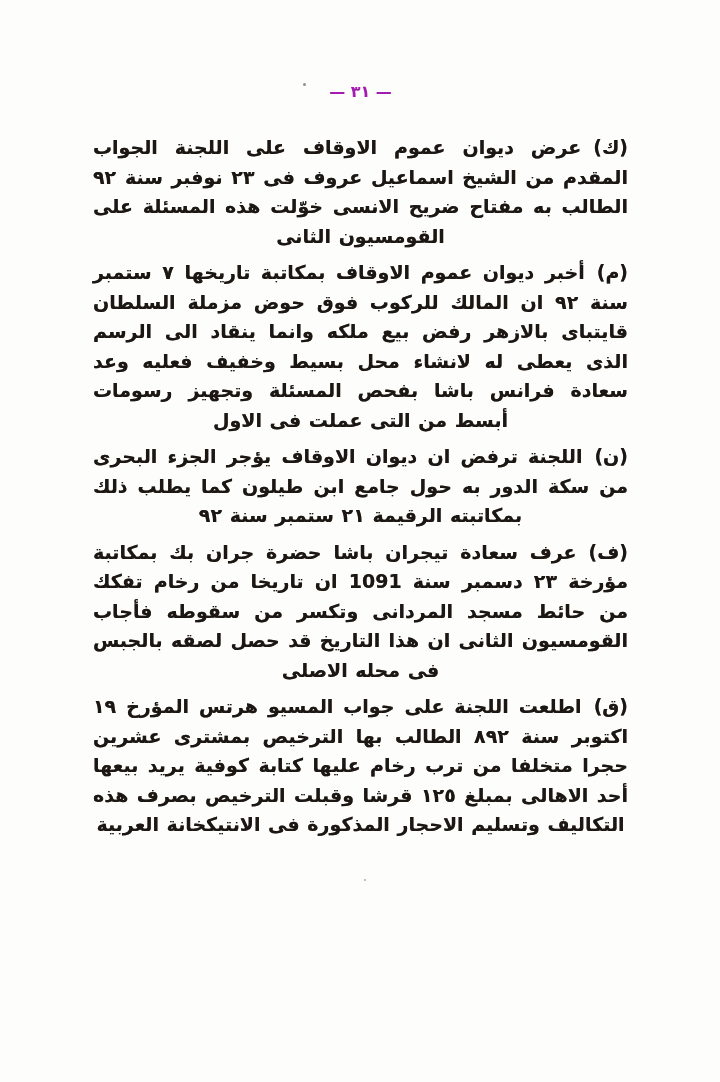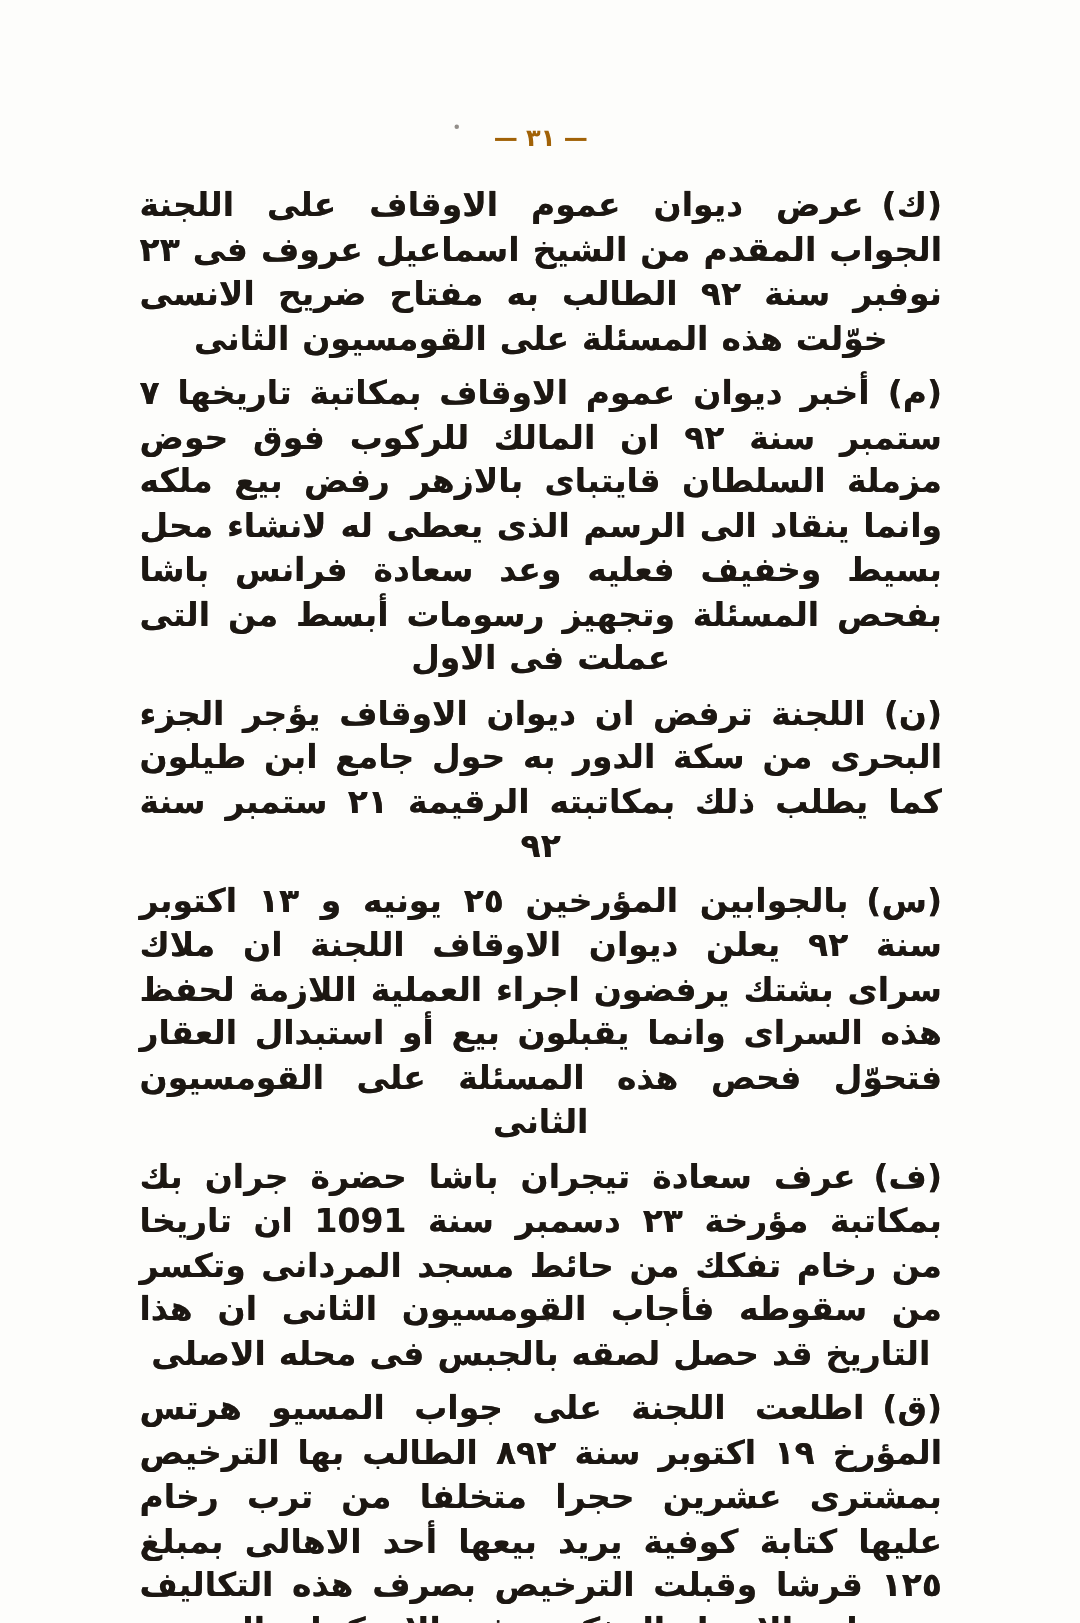--- a/index.html
+++ b/index.html
@@ -20,26 +20,26 @@
     width: 720px;
     height: 1082px;
     padding: 82px 92px 0 93px;
     direction: rtl;
   }
   .page-number {
     text-align: center;
     font-size: 16px;
     font-weight: 700;
     letter-spacing: 2px;
-    margin: 0 0 22px 0;
-    color: #a16207;
+    margin: 0 0 32px 0;
+    color: #a21caf;
   }
   .doc-paragraph {
     margin: 0 0 7px 0;
-    font-size: 22px;
+    font-size: 19px;
     font-weight: 700;
     line-height: 29.5px;
     text-align: justify;
     text-align-last: center;
     direction: rtl;
     word-spacing: 1px;
     text-shadow: 0 0 0.4px rgba(28, 23, 18, 0.65);
   }
   .para-marker {
     display: inline-block;
@@ -71,23 +71,20 @@
 
 
   <p class="doc-paragraph">
     <span class="para-marker">(م)</span><span class="para-text">أخبر ديوان عموم الاوقاف بمكاتبة تاريخها ٧ ستمبر سنة ٩٢ ان المالك للركوب فوق حوض مزملة السلطان قايتباى بالازهر رفض بيع ملكه وانما ينقاد الى الرسم الذى يعطى له لانشاء محل بسيط وخفيف فعليه وعد سعادة فرانس باشا بفحص المسئلة وتجهيز رسومات أبسط من التى عملت فى الاول</span>
   </p>
 
   <p class="doc-paragraph">
     <span class="para-marker">(ن)</span><span class="para-text">اللجنة ترفض ان ديوان الاوقاف يؤجر الجزء البحرى من سكة الدور به حول جامع ابن طيلون كما يطلب ذلك بمكاتبته الرقيمة ٢١ ستمبر سنة ٩٢</span>
   </p>
 
-  <p class="doc-paragraph">
-    <span class="para-marker">(س)</span><span class="para-text">بالجوابين المؤرخين ٢٥ يونيه و ١٣ اكتوبر سنة ٩٢ يعلن ديوان الاوقاف اللجنة ان ملاك سراى بشتك يرفضون اجراء العملية اللازمة لحفظ هذه السراى وانما يقبلون بيع أو استبدال العقار فتحوّل فحص هذه المسئلة على القومسيون الثانى</span>
-  </p>
 
 
   <p class="doc-paragraph">
     <span class="para-marker">(ف)</span><span class="para-text">عرف سعادة تيجران باشا حضرة جران بك بمكاتبة مؤرخة ٢٣ دسمبر سنة 1091 ان تاريخا من رخام تفكك من حائط مسجد المردانى وتكسر من سقوطه فأجاب القومسيون الثانى ان هذا التاريخ قد حصل لصقه بالجبس فى محله الاصلى</span>
   </p>
 
 
   <p class="doc-paragraph">
     <span class="para-marker">(ق)</span><span class="para-text">اطلعت اللجنة على جواب المسيو هرتس المؤرخ ١٩ اكتوبر سنة ٨٩٢ الطالب بها الترخيص بمشترى عشرين حجرا متخلفا من ترب رخام عليها كتابة كوفية يريد بيعها أحد الاهالى بمبلغ ١٢٥ قرشا وقبلت الترخيص بصرف هذه التكاليف وتسليم الاحجار المذكورة فى الانتيكخانة العربية</span>
   </p>

